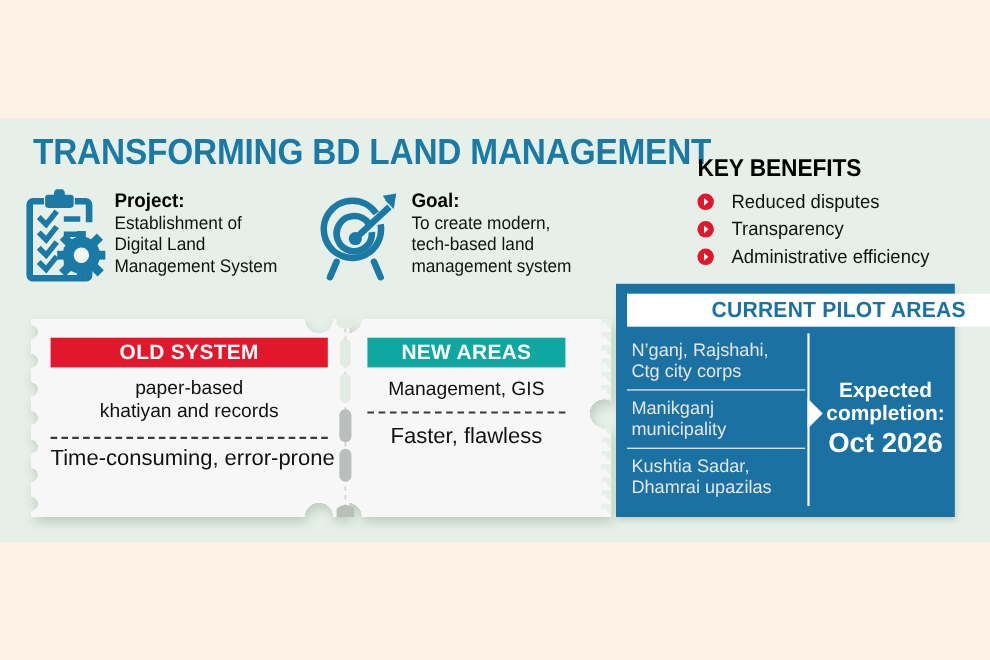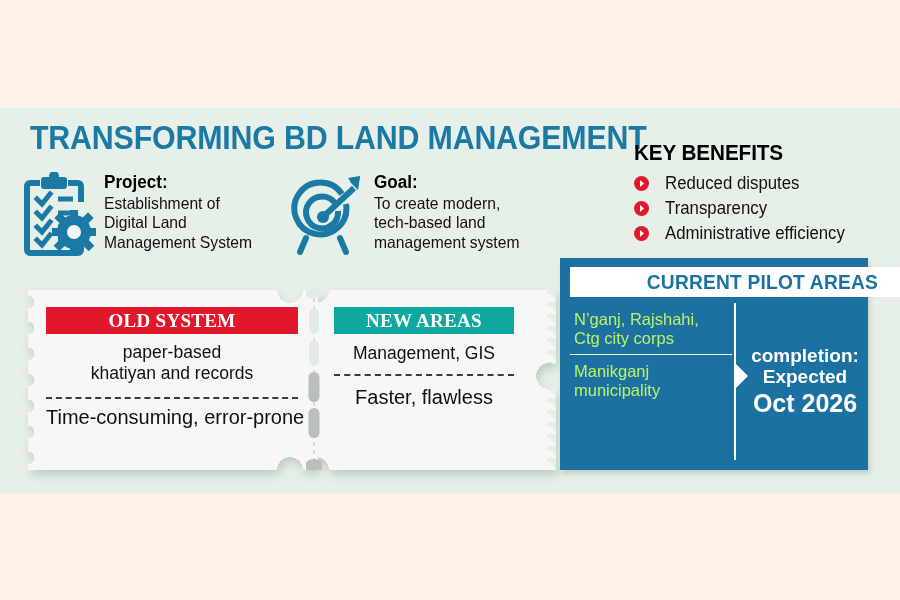--- a/index.html
+++ b/index.html
@@ -191,21 +191,21 @@
     background:
       linear-gradient(45deg, transparent 50%, #e7f0e8 50%) 0 0/9px 12px;
   }
 
   .sys-header {
     position: absolute;
     height: 27px;
     line-height: 27px;
     text-align: center;
     color: #fff;
-    font-family: Liberation Serif, serif;
+    font-family: Liberation Sans, sans-serif;
     font-weight: bold;
     font-size: 19px;
     letter-spacing: 0.3px;
   }
   #old-header {
     left: 18px; top: 17px; width: 252px;
     background: #e1172b;
   }
   #new-header {
     left: 18px; top: 17px; width: 180px;
@@ -285,21 +285,21 @@
     box-sizing: border-box;
     border-bottom: 1.5px solid #ffffff;
     display: flex;
     align-items: center;
     padding-left: 4px;
   }
   .pilot-row:last-child { border-bottom: none; }
   .pilot-row .txt {
     font-family: "Liberation Sans Narrow", "Liberation Sans", sans-serif;
     font-size: 16.5px;
-    color: #bef264;
+    color: #e5e5e5;
     line-height: 1.15;
   }
   .pilot-row .txt .line { display: block; white-space: nowrap; }
   #pilot-divider {
     position: absolute;
     left: 174px; top: 45px;
     width: 1.5px; height: 157px;
     background: #ffffff;
   }
   #pilot-chevron {
@@ -498,30 +498,36 @@
           <span class="line">N’ganj, Rajshahi,</span>
           <span class="line">Ctg city corps</span>
         </span>
       </div>
       <div class="pilot-row">
         <span class="txt">
           <span class="line">Manikganj</span>
           <span class="line">municipality</span>
         </span>
       </div>
+      <div class="pilot-row">
+        <span class="txt">
+          <span class="line">Kushtia Sadar,</span>
+          <span class="line">Dhamrai upazilas</span>
+        </span>
+      </div>
     </div>
 
     <div id="pilot-divider"></div>
 
     <svg id="pilot-chevron" viewBox="0 0 14 28">
       <path d="M0 0 L14 14 L0 28 Z" fill="#ffffff"></path>
     </svg>
 
     <div id="pilot-right">
       <div class="exp">
+        <span class="line">Expected</span>
         <span class="line">completion:</span>
-        <span class="line">Expected</span>
       </div>
       <div class="date">Oct 2026</div>
     </div>
   </div>
 
 </div>
 
 </body></html>

